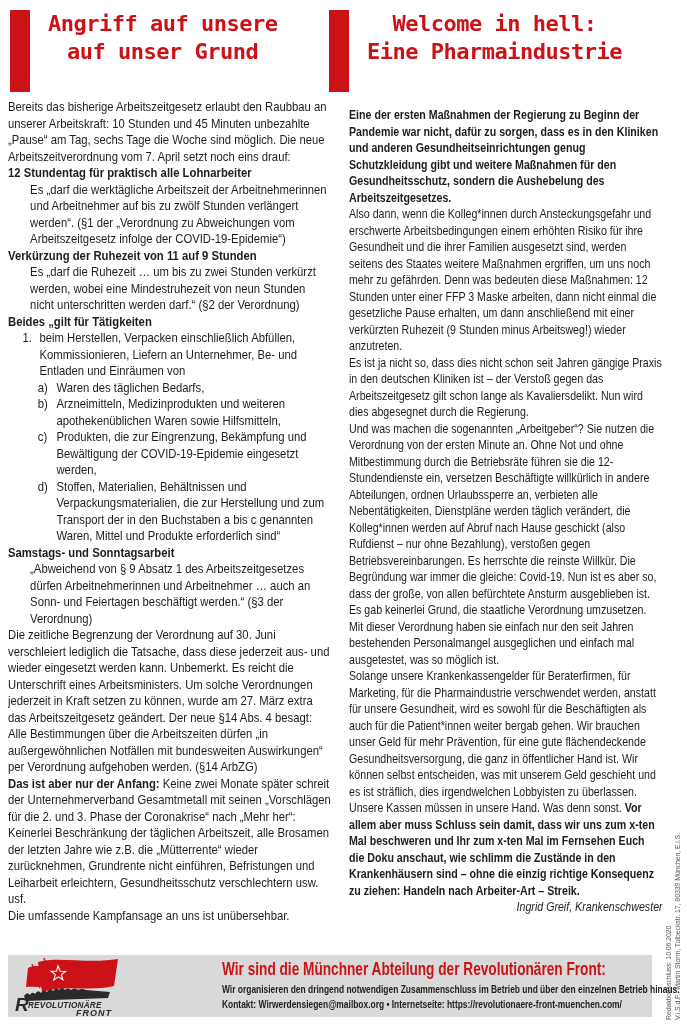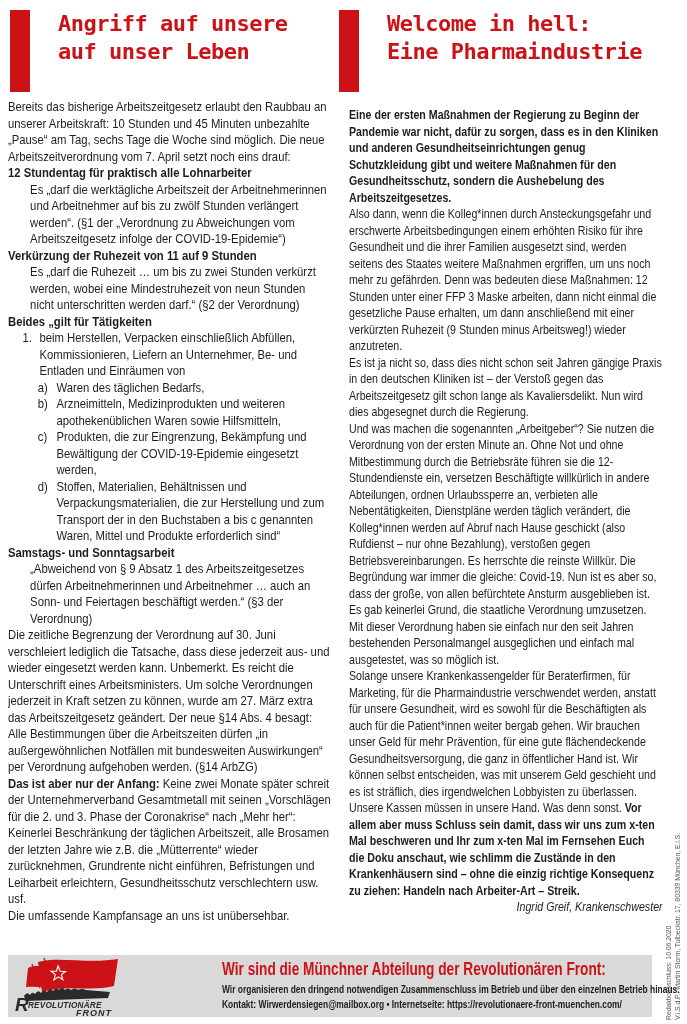--- a/index.html
+++ b/index.html
@@ -5,27 +5,27 @@
   html,body{margin:0;padding:0;background:#888;}
   .page{
     position:relative; width:687px; height:1024px; margin:0 auto;
     background:#ffffff; overflow:hidden;
     font-family:"Liberation Sans", sans-serif;
     color:#1d1d1b;
   }
   
   .art-header{position:absolute; top:10px; display:flex;}
   .art-header.left{left:10px;}
-  .art-header.right{left:339px;}
+  .art-header.right{left:329px;}
   .red-bar{width:20px; height:82px; background:#cc1117; flex:0 0 20px;}
   .art-title{
-    margin:0 0 0 28px;
+    margin:0 0 0 18px;
     font-family:"DejaVu Sans Mono", monospace;
     font-weight:700; font-size:22px; line-height:28px;
-    color:#cc1117; white-space:nowrap; letter-spacing:-0.5px;
+    color:#cc1117; white-space:nowrap; letter-spacing:-0.5px;text-align:center;
   }
   .art-title span{display:block;}
   
   .art-body{
     position:absolute; overflow:hidden;
     font-size:13.3px; line-height:16.5px;
     hyphens:auto; -webkit-hyphens:auto;
     transform-origin:0 0;
   }
   .art-body.left{
@@ -70,21 +70,21 @@
 </style>
 </head>
 <body>
 
 <div class="page">
 
   <header class="art-header left">
     <div class="red-bar"></div>
     <h1 class="art-title">
       <span>Angriff auf unsere</span>
-      <span>auf unser Leben</span>
+      <span>auf unser Grund</span>
     </h1>
   </header>
 
   <header class="art-header right">
     <div class="red-bar"></div>
     <h1 class="art-title">
       <span>Welcome in hell:</span>
       <span>Eine Pharmaindustrie</span>
     </h1>
   </header>

